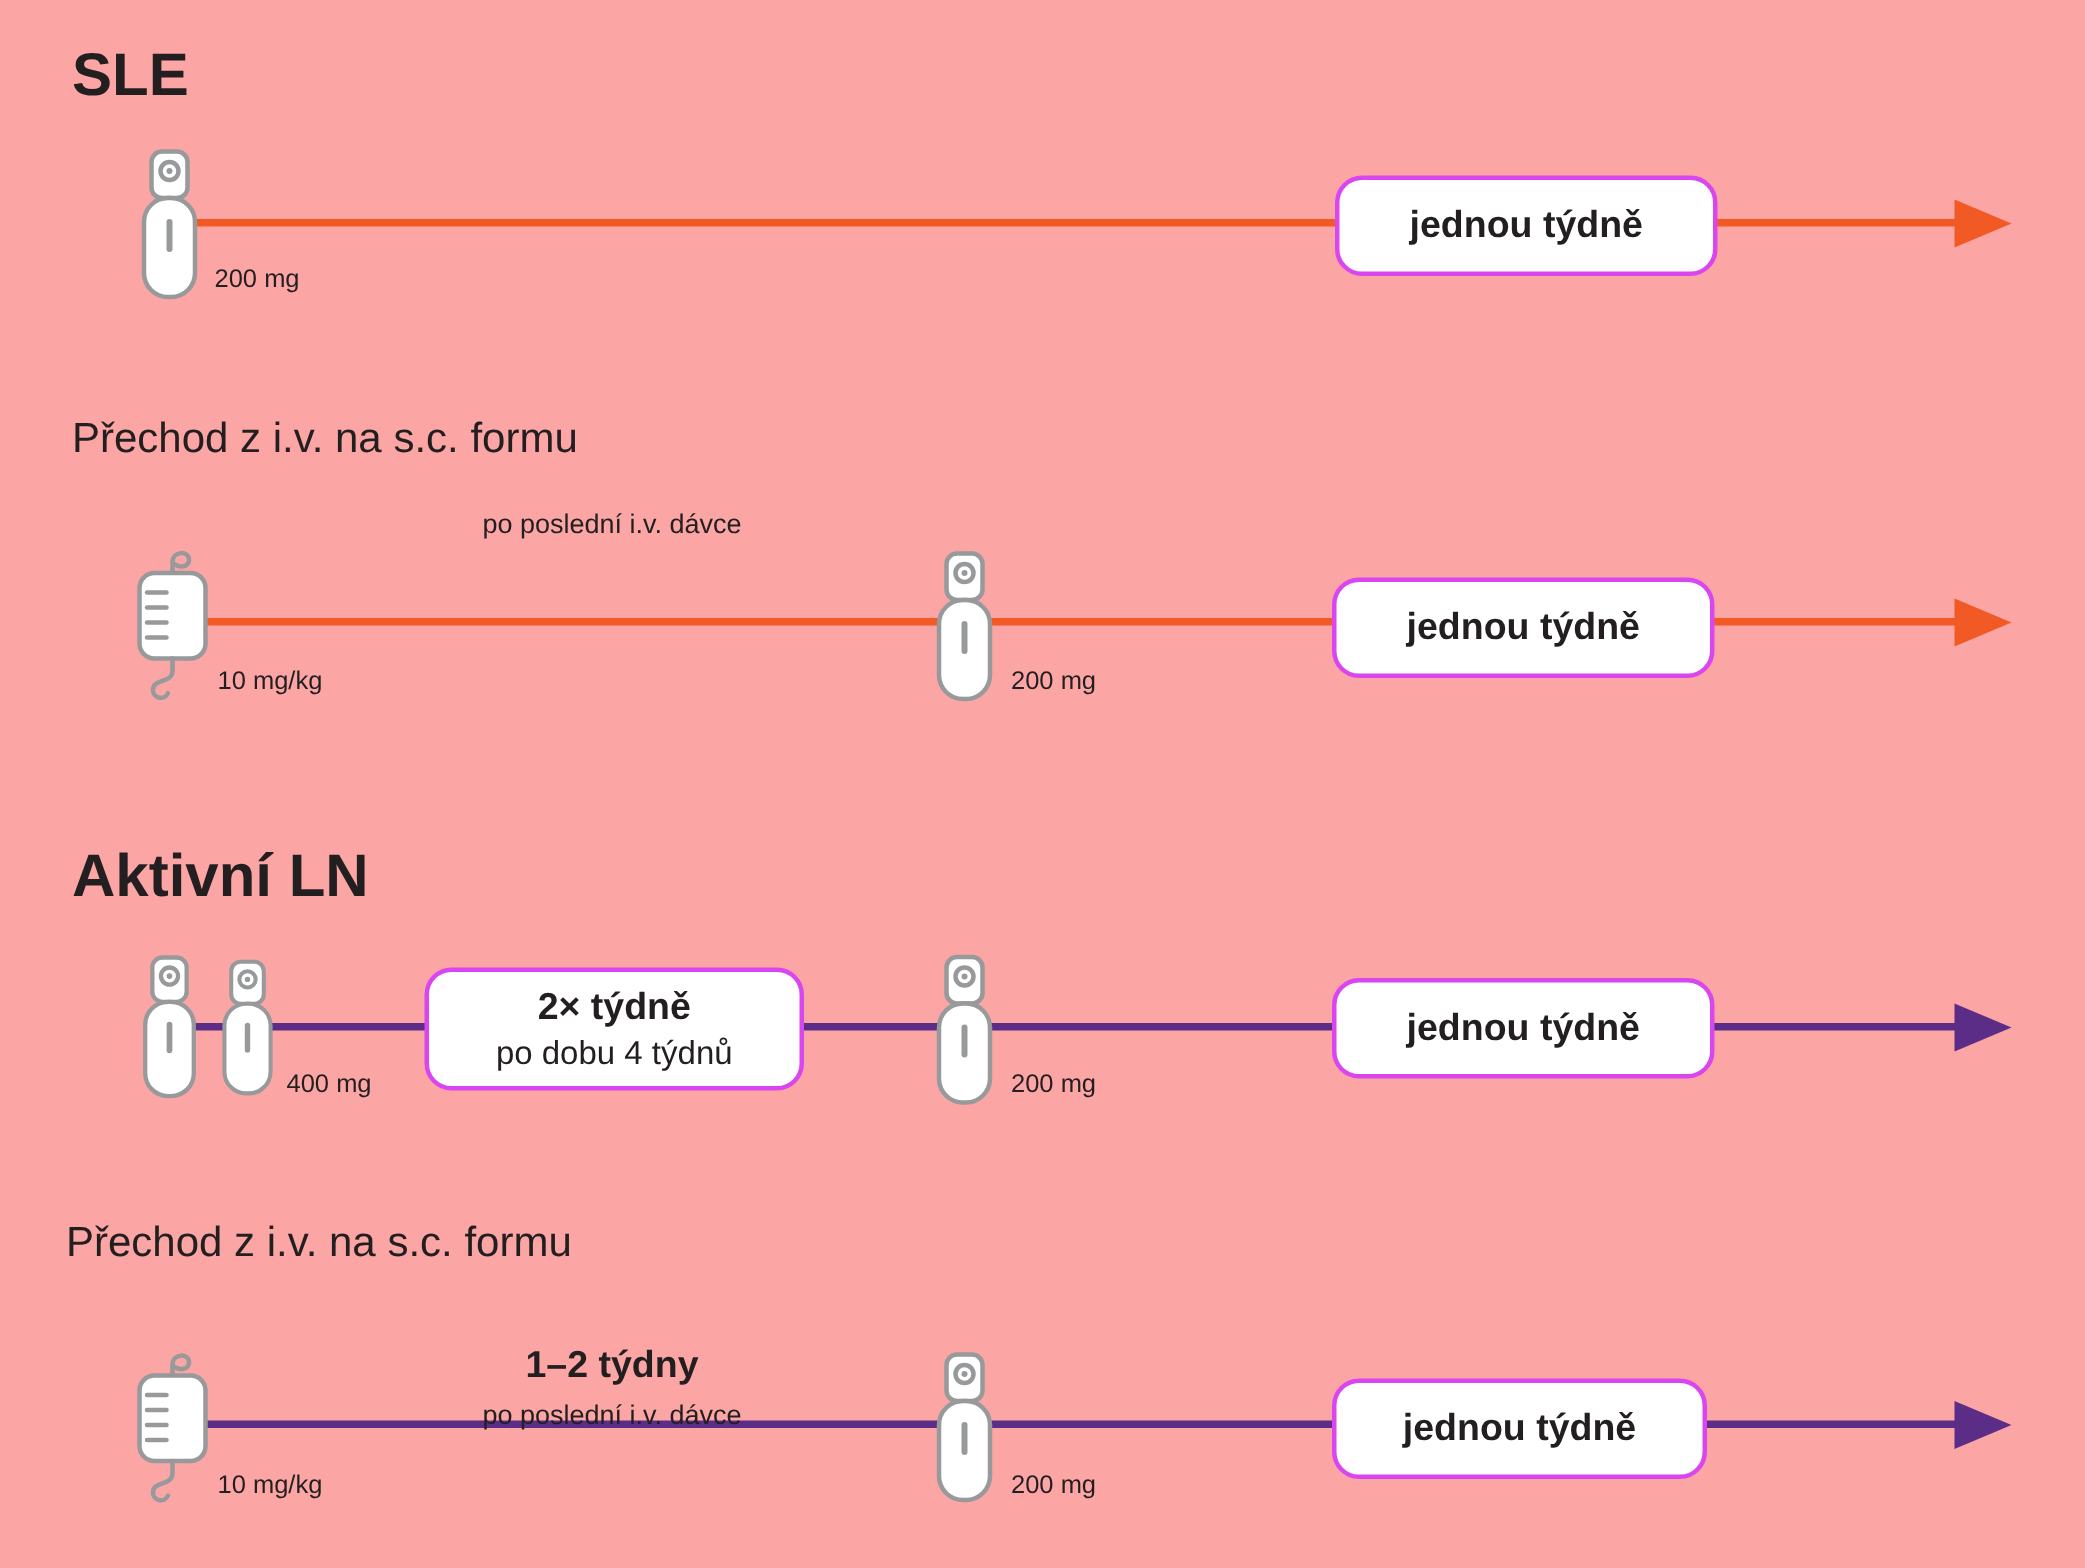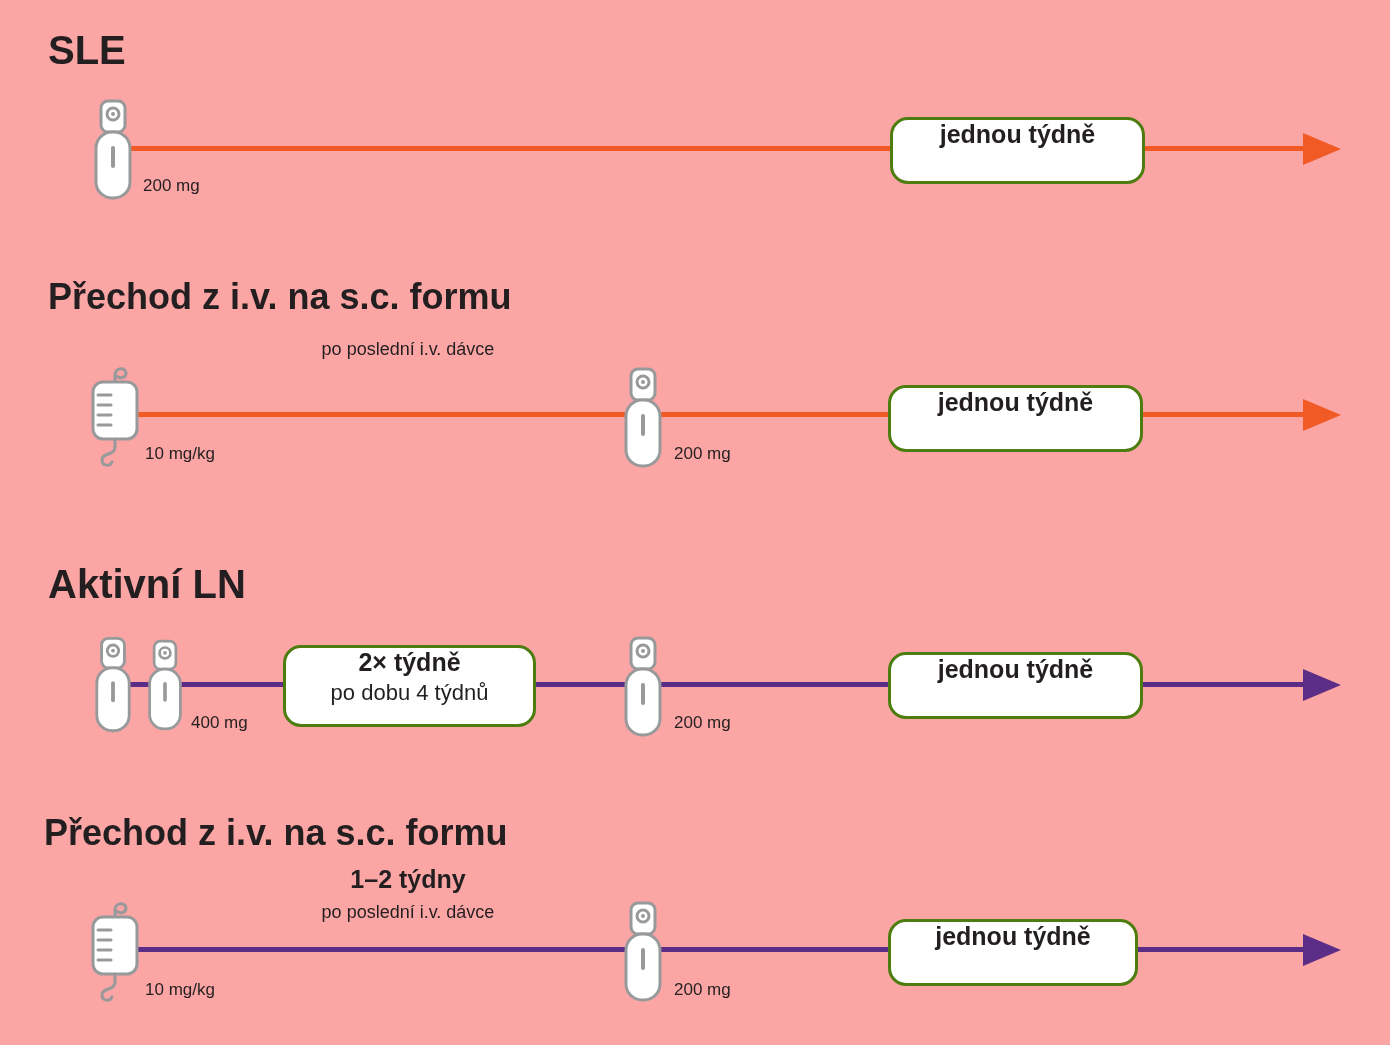--- a/index.html
+++ b/index.html
@@ -1,30 +1,30 @@
 <!DOCTYPE html>
 <html><head>
 <meta charset="utf-8">
 <style>
   html,body{margin:0;padding:0;background:#ffffff;}
   body{font-family:"Liberation Sans", sans-serif;color:#231F20;}
   #canvas{position:relative;width:1390px;height:1045px;background:#fca5a5;overflow:hidden;padding-left:40px;}
   .abs{position:absolute;}
   .grp{position:absolute;left:0;top:0;width:0;height:0;}
   .title{font-weight:bold;font-size:40px;white-space:nowrap;}
-  .subtitle{font-weight:bold;font-size:36px;white-space:nowrap;}
+  .subtitle{font-weight:normal;font-size:28px;white-space:nowrap;}
   .dose-label{font-size:17px;white-space:nowrap;z-index:2;text-align:right;}
   .tl-line{height:5px;z-index:1;}
   .orange-bg{background:#F15A24;}
   .purple-bg{background:#5C2D87;}
   .arrowhead{width:0;height:0;border-top:16px solid transparent;border-bottom:16px solid transparent;z-index:1;}
   .arrow-orange{border-left:38px solid #F15A24;}
   .arrow-purple{border-left:38px solid #5C2D87;}
-  .pill{background:#fff;border:3px solid #4d7c0f;border-radius:18px;display:flex;flex-direction:column;
-        align-items:center;justify-content:flex-start;z-index:2;box-sizing:border-box;}
+  .pill{background:#fff;border:3px solid #d946ef;border-radius:18px;display:flex;flex-direction:column;
+        align-items:center;justify-content:center;z-index:2;box-sizing:border-box;}
   .pill .main{font-weight:bold;font-size:25px;line-height:1.15;white-space:nowrap;}
   .pill .sub{font-size:22px;line-height:1.2;margin-top:3px;white-space:nowrap;}
   .interval{text-align:center;z-index:2;}
   .interval .b{font-weight:bold;font-size:25px;line-height:1.1;white-space:nowrap;}
   .interval .s{font-size:18px;margin-top:8px;white-space:nowrap;}
   .icon{z-index:2;}
   svg{display:block;}
 </style>
 </head>
 <body>
@@ -114,21 +114,21 @@
 
   <div class="abs subtitle" style="left:44px;top:812px;">Přechod z i.v. na s.c. formu</div>
 
   <div class="grp">
     <div class="abs tl-line purple-bg" style="left:130px;top:947px;width:1175px;"></div>
     <div class="abs arrowhead arrow-purple" style="left:1303px;top:934px;"></div>
     <svg class="abs icon" style="left:86px;top:895px;" width="58" height="110">
         <use href="#ivbag"></use>
       </svg>
     <div class="abs dose-label" style="left:145px;top:980px;">10 mg/kg</div>
-    <div class="abs interval" style="left:283px;top:866px;width:250px;">
+    <div class="abs interval" style="left:283px;top:897px;width:250px;">
       <div class="b">1–2 týdny</div>
       <div class="s">po poslední i.v. dávce</div>
     </div>
     <svg class="abs icon" style="left:622px;top:900px;" width="42" height="104">
         <use href="#pen"></use>
       </svg>
     <div class="abs dose-label" style="left:674px;top:980px;">200 mg</div>
     <div class="abs pill" style="left:888px;top:919px;width:250px;height:67px;">
       <div class="main">jednou týdně</div>
     </div>

